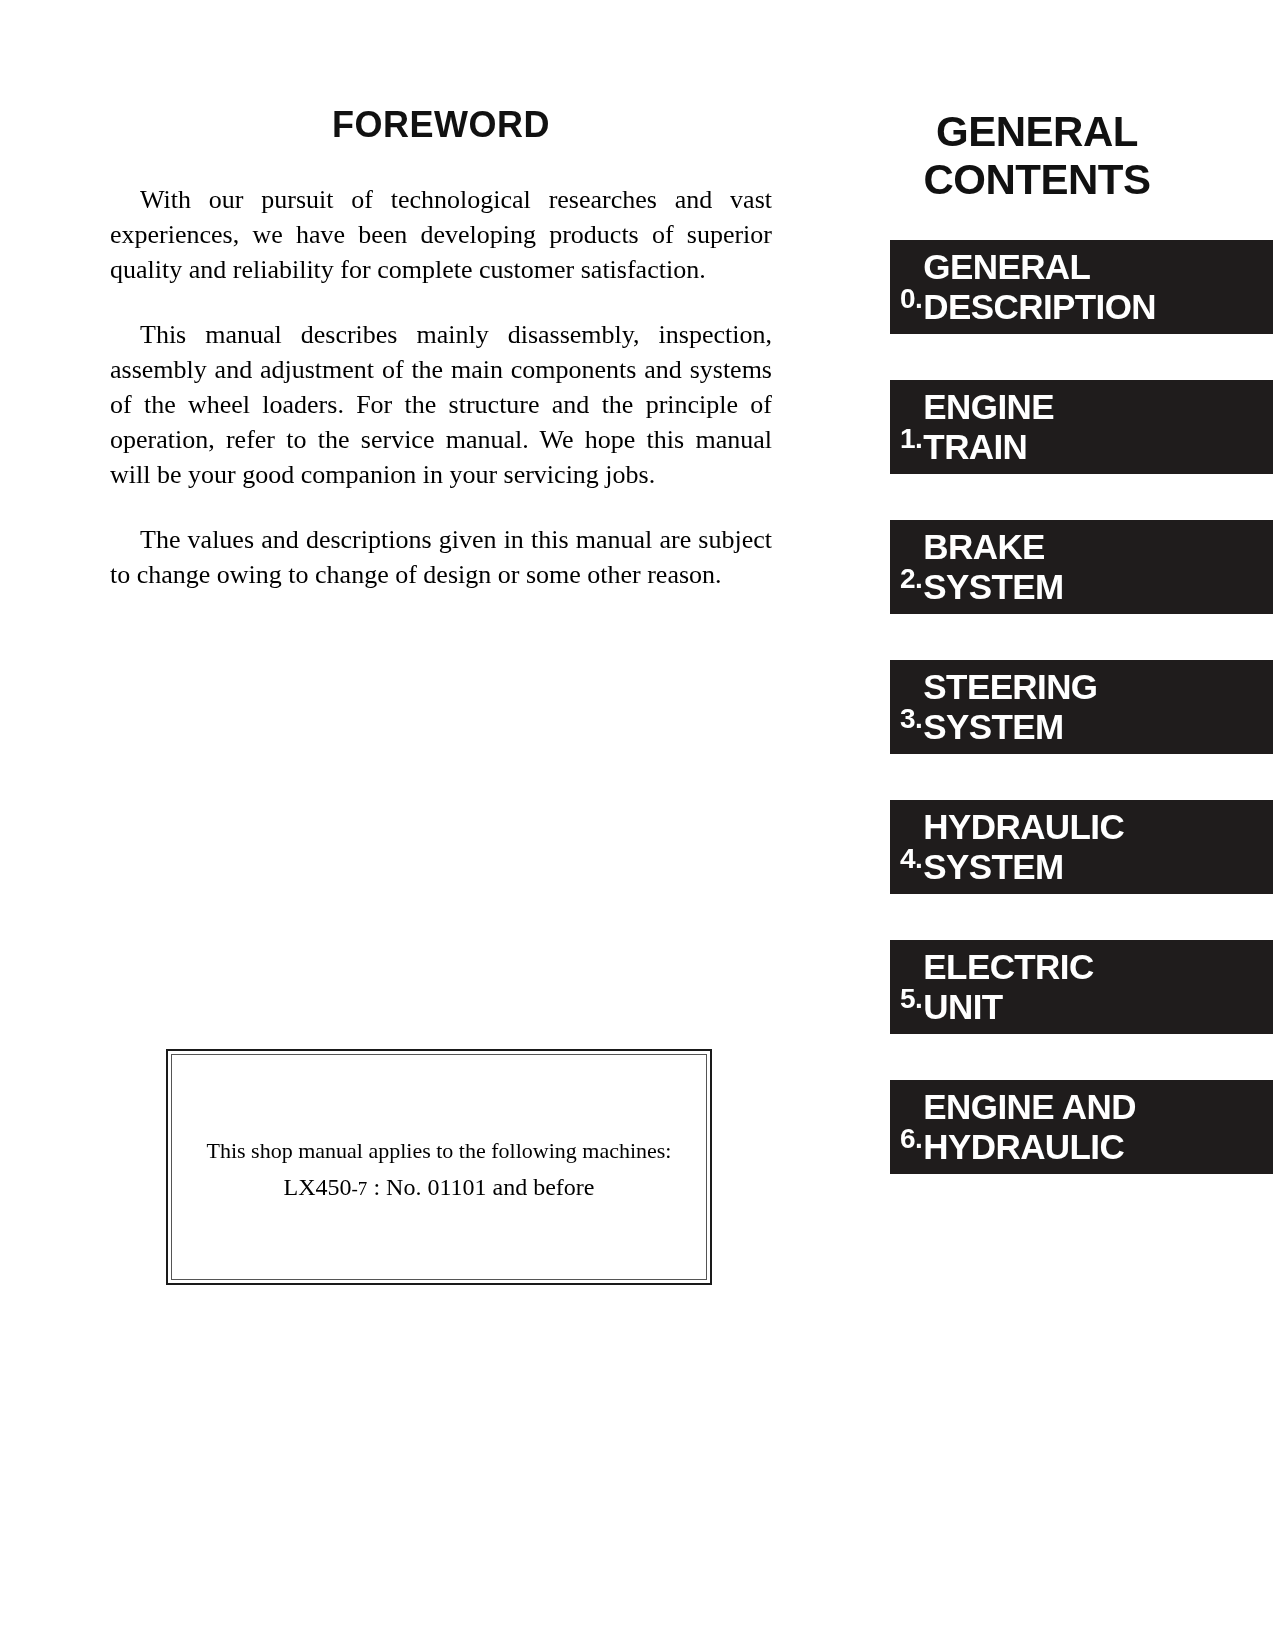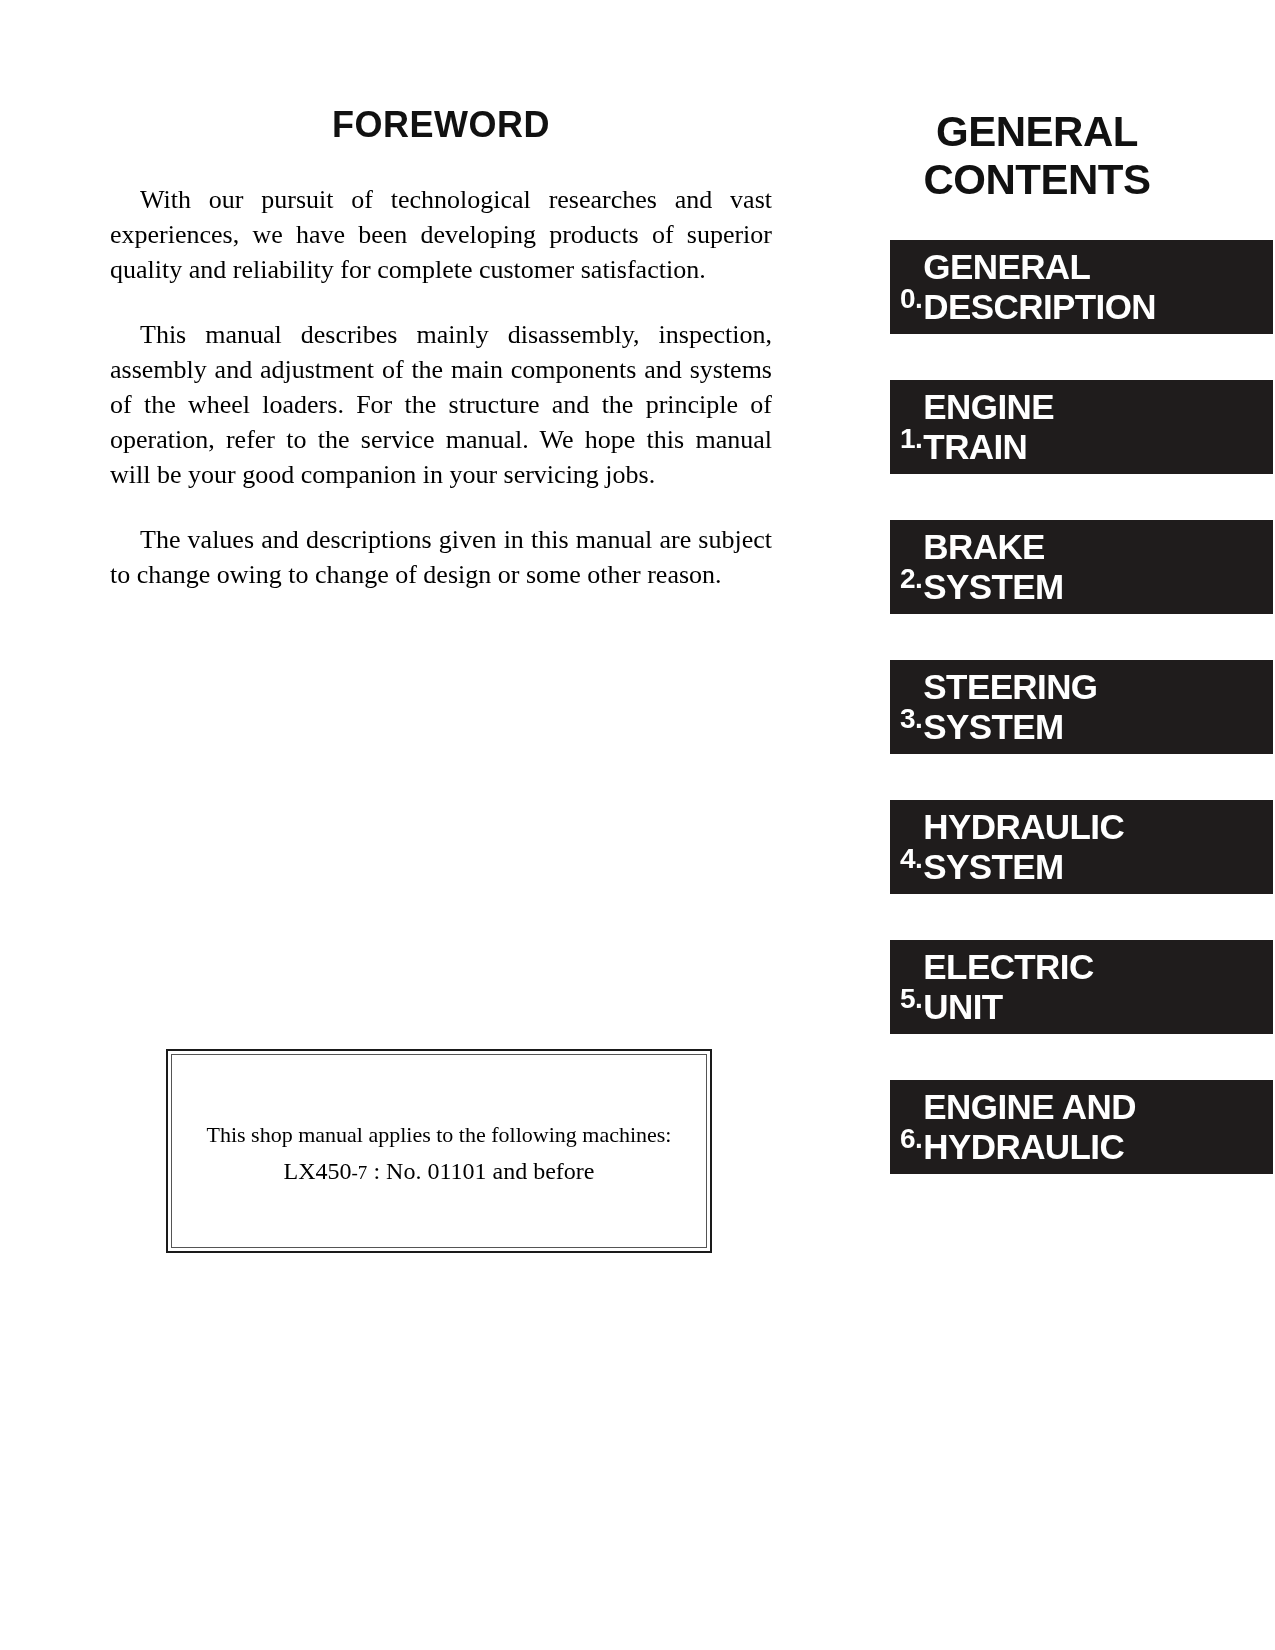--- a/index.html
+++ b/index.html
@@ -45,21 +45,21 @@
     hyphens: none;
   }
   .body-para:last-child { margin-bottom: 0; }
 
   
   #applicability-box {
     position: absolute;
     left: 166px;
     top: 1049px;
     width: 546px;
-    height: 204px;
+    height: 236px;
     border: 2px solid #1a1a1a;
     padding: 3px;
     box-sizing: border-box;
   }
   #applicability-box-inner {
     width: 100%;
     height: 100%;
     border: 1px solid #555555;
     box-sizing: border-box;
     display: flex;

